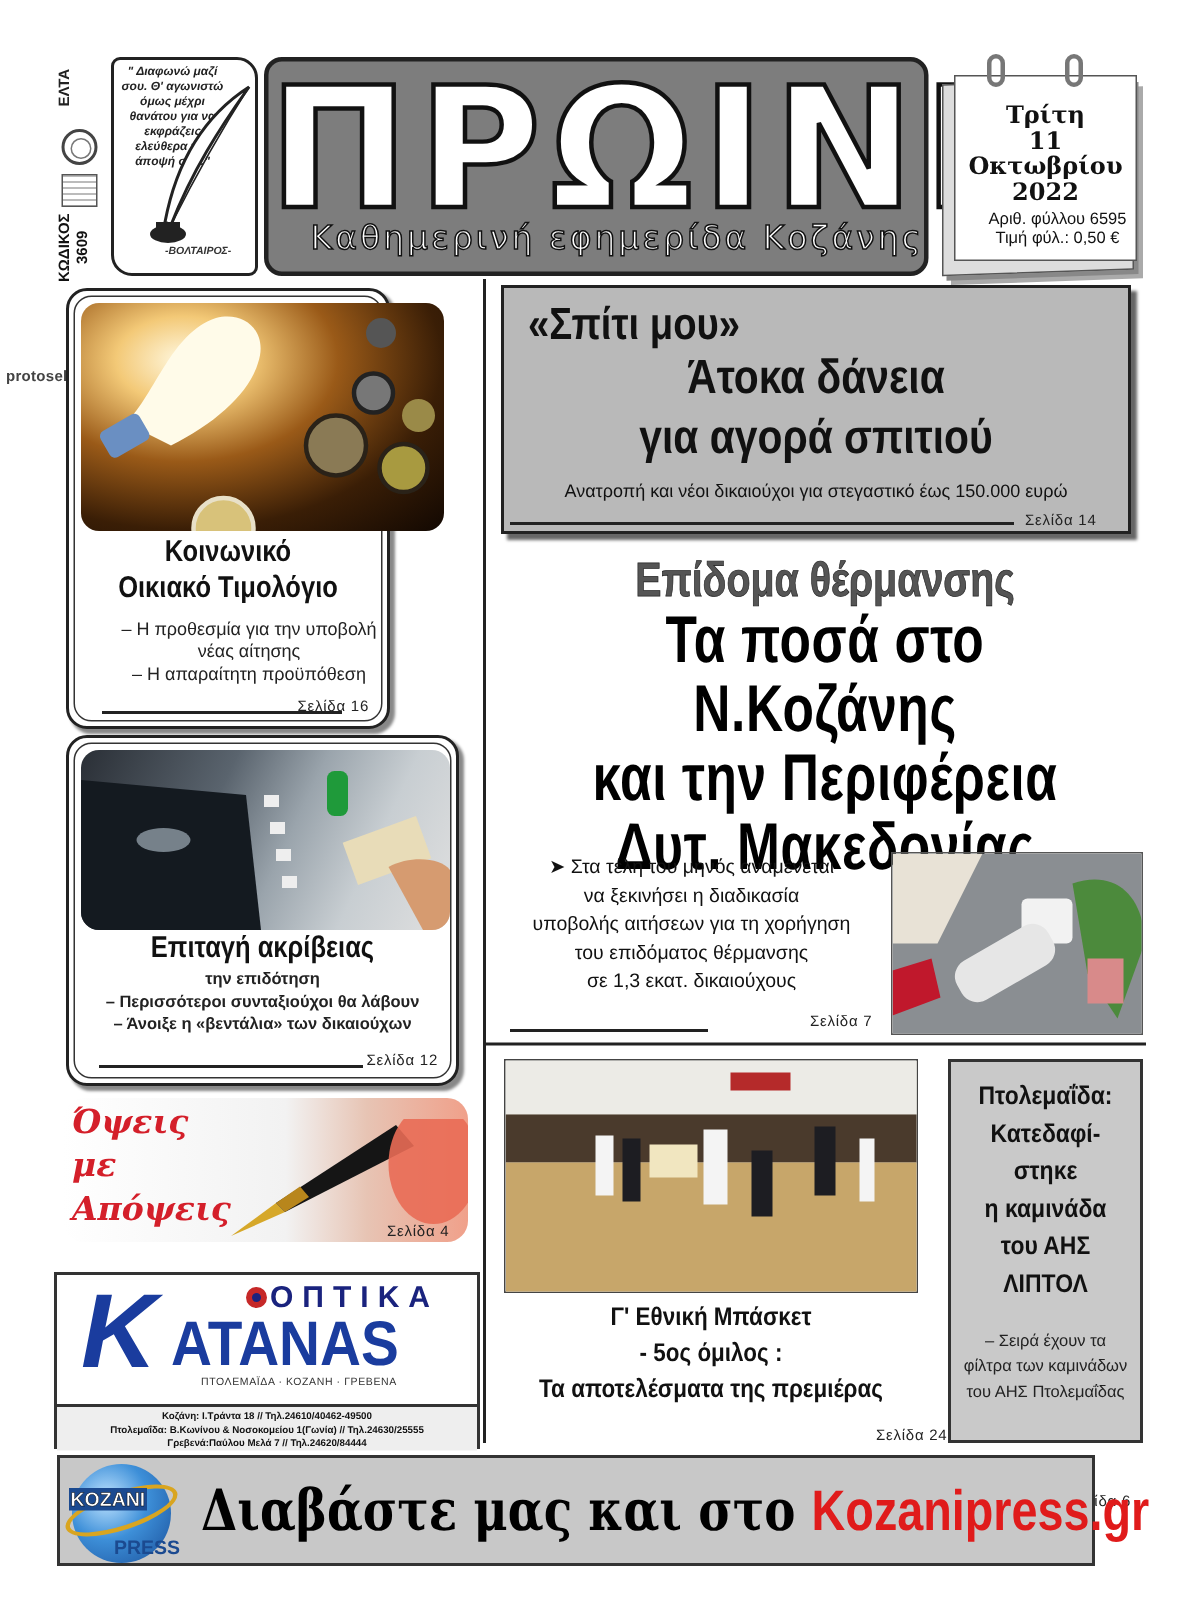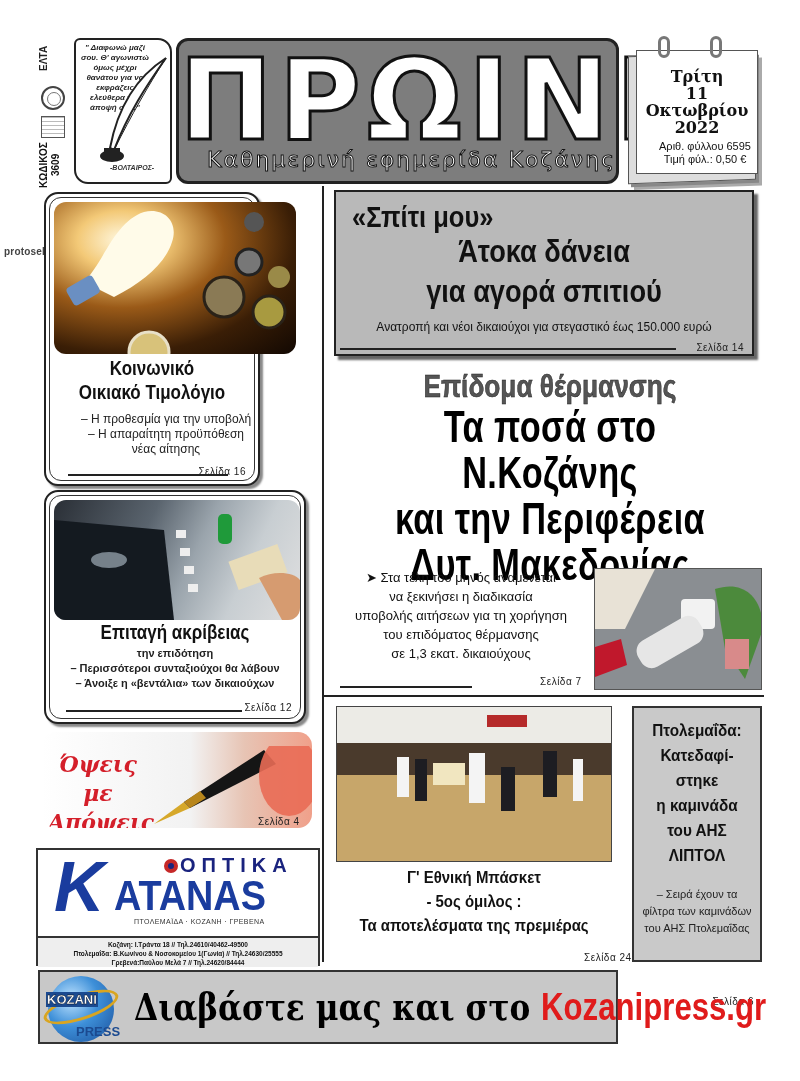--- a/index.html
+++ b/index.html
@@ -43,21 +43,21 @@
   .card-photo { position:absolute; border-radius: 12px; overflow:hidden; }
   .card-title { position:absolute; left:0; width:100%; text-align:center; font-family:"Liberation Sans", sans-serif; font-weight:bold; font-size:20px; line-height:24px; transform: scaleX(0.85); }
   .card-text { position:absolute; left:0; width:100%; text-align:center; font-size:12px; line-height:15px; color:#222; }
   .page-ref { position:absolute; font-size:10px; color:#222; letter-spacing:0.5px; }
   .ref-line { position:absolute; height:2px; background:#222; }
 
   .card1 { left: 44px; top: 192px; width: 216px; height: 294px; }
   .card2 { left: 44px; top: 490px; width: 262px; height: 234px; }
 
   .opseis { left: 42px; top: 732px; width: 270px; height: 96px; border-radius: 14px; overflow:hidden; background: linear-gradient(90deg,#fff 0%,#f2f2f2 55%,#e7c4b4 75%,#f0a08a 100%); }
-  .opseis-text { position:absolute; left:6px; top:2px; font-family:"DejaVu Serif", serif; font-style:italic; font-size:22px; line-height:29px; color:#d41f2a; font-weight:bold; text-align:center; width:100px;margin-top:16px; }
+  .opseis-text { position:absolute; left:6px; top:2px; font-family:"DejaVu Serif", serif; font-style:italic; font-size:22px; line-height:29px; color:#d41f2a; font-weight:bold; width:100px; }
   .pen { position:absolute; left:112px; top:14px; width:158px; height:80px; }
 
   .optika { left: 36px; top: 848px; width: 284px; height: 118px; border:2px solid #333; background:#fff; }
   .optika-brand { position:absolute; left:126px; top:4px; font-family:"Liberation Sans", sans-serif; font-weight:bold; font-size:20px; color:#1a237e; letter-spacing:6px; }
   .optika-k { position:absolute; left:16px; top:2px; font-size:70px; font-weight:bold; color:#1a3c9e; font-family:"Liberation Sans", sans-serif; line-height:70px; font-style:italic; }
   .optika-name { position:absolute; left:76px; top:22px; font-size:42px; font-weight:bold; color:#1a3c9e; font-family:"Liberation Sans", sans-serif; transform: scaleX(0.9); transform-origin:left; }
   .optika-cities { position:absolute; left:96px; top:68px; font-size:7px; color:#333; letter-spacing:0.4px; }
   .optika-addr { position:absolute; left:0; top:86px; width:100%; border-top:2px solid #333; background:#eee; text-align:center; font-size:6.5px; font-weight:bold; line-height:9px; padding-top:2px; color:#111; }
 
   
@@ -73,21 +73,21 @@
   .lead-photo { left: 594px; top: 568px; width: 168px; height: 122px; border:1px solid #555; overflow:hidden; }
 
   .basket-photo { left: 336px; top: 706px; width: 276px; height: 156px; border:1px solid #444; overflow:hidden; }
   .basket-title { left: 330px; top: 866px; width: 288px; text-align:center; font-weight:bold; font-size:17px; line-height:24px; color:#111; transform: scaleX(0.88); }
 
   .ptol { left: 632px; top: 706px; width: 130px; height: 256px; background:#c9c9c9; border:2px solid #333; }
   .ptol-head { position:absolute; left:0; top:10px; width:100%; text-align:center; font-weight:bold; font-size:17px; line-height:25px; color:#111; transform: scaleX(0.9); }
   .ptol-text { position:absolute; left:0; top:178px; width:100%; text-align:center; font-size:11px; line-height:17px; color:#222; }
 
   
-  .banner { left: 38px; top: 970px; width: 580px; height: 74px; background:#c8c8c8; border:2px solid #333; }
+  .banner { left: 38px; top: 970px; width: 692px; height: 74px; background:#c8c8c8; border:2px solid #333; }
   .globe { position:absolute; left:8px; top:4px; width:66px; height:66px; border-radius:50%; background: radial-gradient(circle at 35% 35%, #bfe3ff 0%, #3d8fd8 45%, #1a4f9a 100%); }
   .globe-ring { position:absolute; left:2px; top:22px; width:78px; height:26px; border:3px solid #d9a520; border-radius:50%; transform: rotate(-18deg); }
   .kozani-label { position:absolute; left:6px; top:20px; font-size:13px; font-weight:bold; color:#fff; background:#1b4a90; padding:0 1px; -webkit-text-stroke: 0.3px #000; }
   .press-label { position:absolute; left:36px; top:52px; font-size:13px; font-weight:bold; color:#1b4a90; }
   .banner-text { position:absolute; left:94px; top:4px; font-family:"DejaVu Serif", serif; font-weight:bold; font-size:38px; color:#000; line-height:62px; transform: scaleX(0.82); transform-origin:left; white-space:nowrap; }
   .banner-text .red { color:#e01b1b; font-family:"Liberation Sans", sans-serif; }
 </style>
 </head>
 <body>
 
@@ -152,22 +152,22 @@
       <circle cx="95" cy="150" r="20" fill="#d8c27a" stroke="#e8e0c8" stroke-width="3"></circle>
       <circle cx="200" cy="20" r="10" fill="#555"></circle>
     </svg>
   </div>
   <div class="card-title" style="top:162px;">
     <div>Κοινωνικό</div>
     <div>Οικιακό Τιμολόγιο</div>
   </div>
   <div class="card-text" style="top:218px;padding-left:28px;">
     <div>– Η προθεσμία για την υποβολή</div>
+    <div>νέας αίτησης</div>
     <div>– Η απαραίτητη προϋπόθεση</div>
-    <div>νέας αίτησης</div>
   </div>
   <div class="ref-line" style="left:22px; top:280px; width:160px;"></div>
   <div class="page-ref" style="right:12px; top:272px;">Σελίδα 16</div>
 </div>
 
 <div class="abs card card2">
   <div class="card-inner"></div>
   <div class="card-photo" style="left:8px; top:8px; width:246px; height:120px; background: linear-gradient(115deg, #2a2f36 0%, #5a646e 35%, #9aa4ac 55%, #c8ced2 75%, #e0e0e0 100%);">
     <svg width="246" height="120" viewBox="0 0 246 120">
       <path d="M0 20 L110 30 L120 120 L0 120 Z" fill="#141a20"></path>
@@ -219,21 +219,21 @@
     <div>Γρεβενά:Παύλου Μελά 7 // Τηλ.24620/84444</div>
   </div>
 </div>
 
 <div class="abs spiti">
   <div class="spiti-kicker">«Σπίτι μου»</div>
   <div class="spiti-head" style="top:40px;">Άτοκα δάνεια</div>
   <div class="spiti-head" style="top:80px;">για αγορά σπιτιού</div>
   <div class="spiti-deck">Ανατροπή και νέοι δικαιούχοι για στεγαστικό έως 150.000 ευρώ</div>
   <div class="ref-line" style="left:4px; top:156px; width:336px;"></div>
-  <div class="page-ref" style="right:8px; top:150px;">Σελίδα 14</div>
+  <div class="page-ref" style="right:21px; top:150px;">Σελίδα 14</div>
 </div>
 
 <div class="abs kicker-grey">Επίδομα θέρμανσης</div>
 <div class="abs main-head">
   <div>Τα ποσά στο Ν.Κοζάνης</div>
   <div>και την Περιφέρεια</div>
   <div>Δυτ. Μακεδονίας</div>
 </div>
 
 <div class="abs lead">

